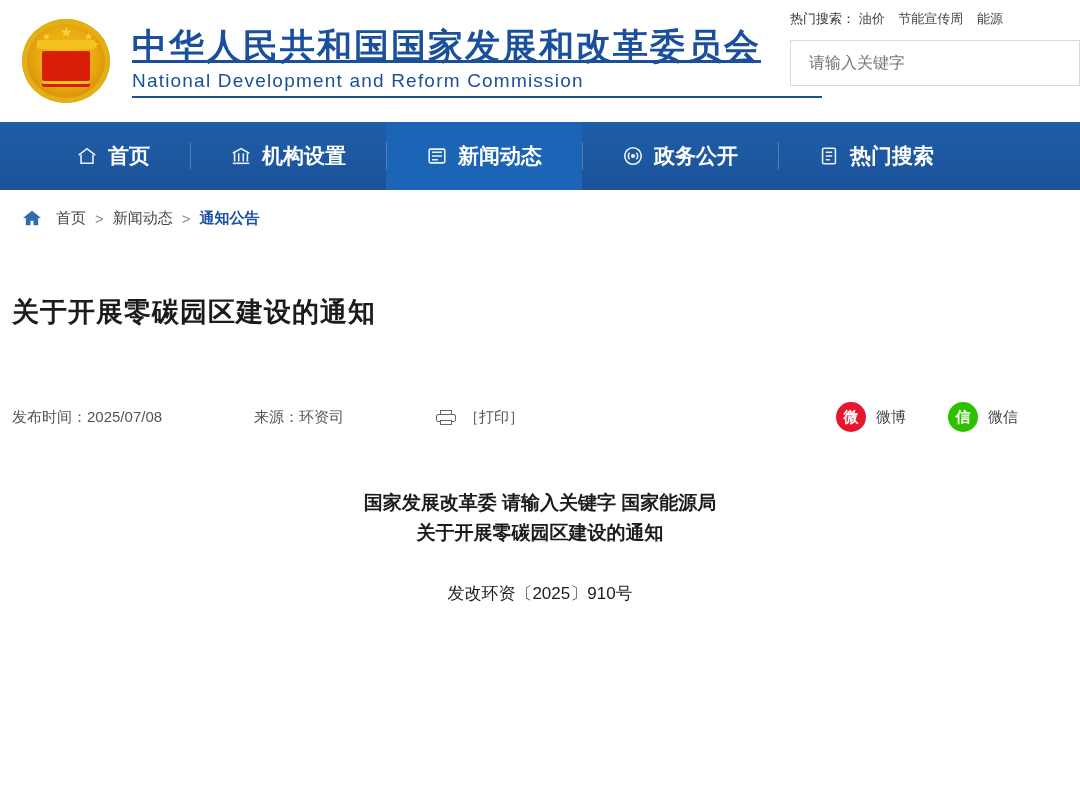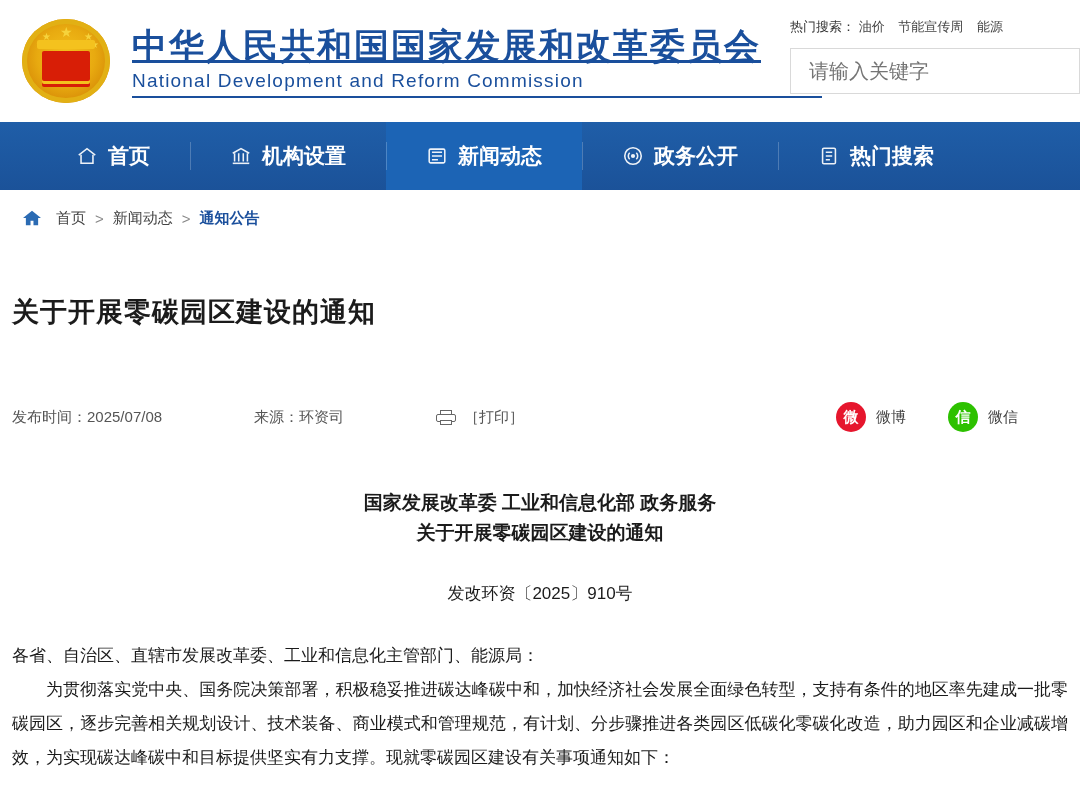--- a/index.html
+++ b/index.html
@@ -92,21 +92,21 @@
   .title-rule {
     border-top: 2px solid #1a4f9c;
     margin-top: 2px;
     width: 690px;
   }
 
   .header-right {
     position: absolute;
     right: 0; top: 0;
     width: 290px;
-    padding-top: 16px;
+    padding-top: 8px;
   }
   .hot-search {
     font-size: 13px;
     color: #333;
     white-space: nowrap;
     line-height: 22px;
     overflow: hidden;
   }
   .hot-search .label { color: #333; }
   .hot-search a {
@@ -119,21 +119,21 @@
     height: 46px;
     border: 1px solid #d9d9d9;
     background: #fff;
     display: flex;
     align-items: center;
     padding-left: 16px;
   }
   .searchbox input {
     border: 0;
     outline: none;
-    font-size: 20px;
+    font-size: 16px;
     color: #9a9a9a;
     width: 100%;
     font-family: "Liberation Sans", sans-serif;
     background: transparent;
   }
 
   
   .navbar {
     height: 68px;
     background: linear-gradient(180deg, #1f5ea8 0%, #1b5299 100%);
@@ -394,23 +394,19 @@
         <span>微博</span>
       </span>
       <span class="share-item">
         <span class="share-dot weixin">信</span>
         <span>微信</span>
       </span>
     </span>
   </div>
 
   <div class="doc-head">
-    <div>国家发展改革委 工业和信息化部 政务服务</div>
+    <div>国家发展改革委 请输入关键字 国家能源局</div>
     <div>关于开展零碳园区建设的通知</div>
   </div>
 
   <div class="doc-number">发改环资〔2025〕910号</div>
 
-  <div class="doc-body">
-    <p>各省、自治区、直辖市发展改革委、工业和信息化主管部门、能源局：</p>
-    <p class="indent">为贯彻落实党中央、国务院决策部署，积极稳妥推进碳达峰碳中和，加快经济社会发展全面绿色转型，支持有条件的地区率先建成一批零碳园区，逐步完善相关规划设计、技术装备、商业模式和管理规范，有计划、分步骤推进各类园区低碳化零碳化改造，助力园区和企业减碳增效，为实现碳达峰碳中和目标提供坚实有力支撑。现就零碳园区建设有关事项通知如下：</p>
-  </div>
 </div>
 
 </body></html>

